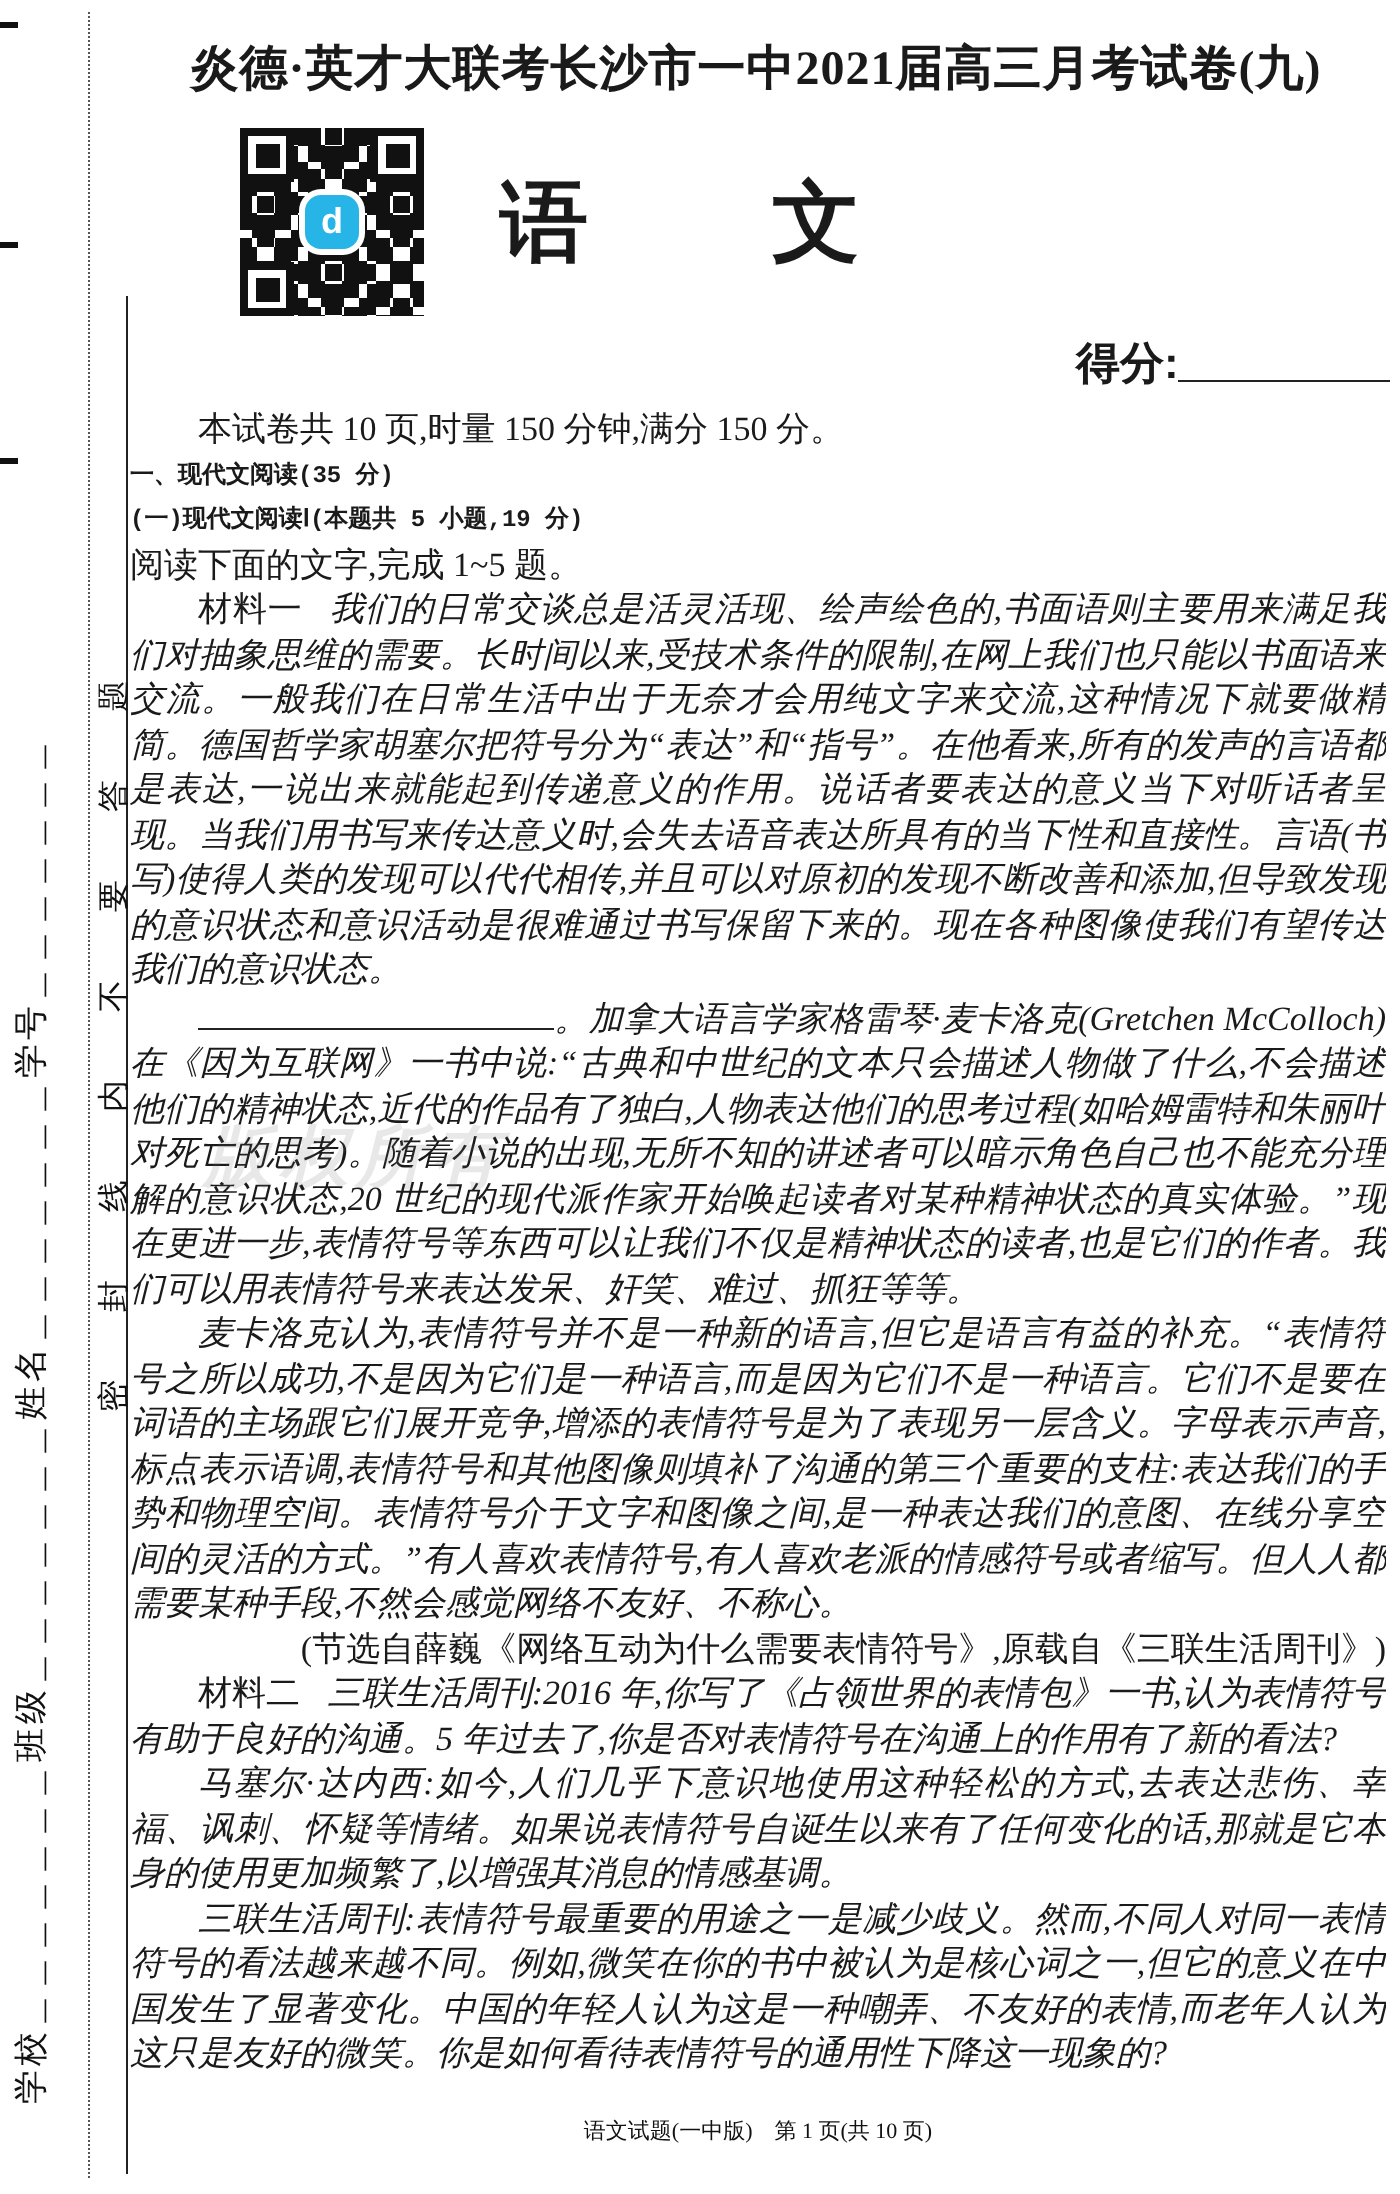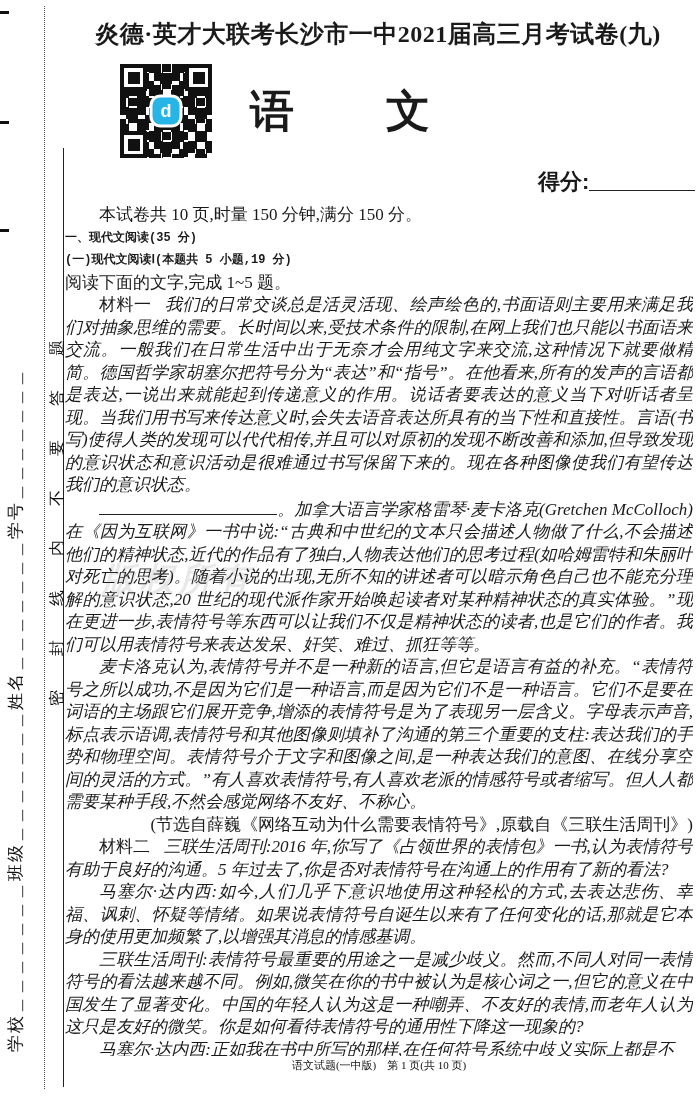--- a/index.html
+++ b/index.html
@@ -119,21 +119,20 @@
     <p class="material"><span class="blank-line"></span><span>。加拿大语言学家格雷琴·麦卡洛克(Gretchen McColloch)在《因为互联网》一书中说:“古典和中世纪的文本只会描述人物做了什么,不会描述他们的精神状态,近代的作品有了独白,人物表达他们的思考过程(如哈姆雷特和朱丽叶对死亡的思考)。随着小说的出现,无所不知的讲述者可以暗示角色自己也不能充分理解的意识状态,20 世纪的现代派作家开始唤起读者对某种精神状态的真实体验。”现在更进一步,表情符号等东西可以让我们不仅是精神状态的读者,也是它们的作者。我们可以用表情符号来表达发呆、奸笑、难过、抓狂等等。</span></p>
 
     <p class="material">麦卡洛克认为,表情符号并不是一种新的语言,但它是语言有益的补充。“表情符号之所以成功,不是因为它们是一种语言,而是因为它们不是一种语言。它们不是要在词语的主场跟它们展开竞争,增添的表情符号是为了表现另一层含义。字母表示声音,标点表示语调,表情符号和其他图像则填补了沟通的第三个重要的支柱:表达我们的手势和物理空间。表情符号介于文字和图像之间,是一种表达我们的意图、在线分享空间的灵活的方式。”有人喜欢表情符号,有人喜欢老派的情感符号或者缩写。但人人都需要某种手段,不然会感觉网络不友好、不称心。</p>
 
     <p class="material source">(节选自薛巍《网络互动为什么需要表情符号》,原载自《三联生活周刊》)</p>
 
     <p class="material"><span class="lead">材料二</span><span>三联生活周刊:2016 年,你写了《占领世界的表情包》一书,认为表情符号有助于良好的沟通。5 年过去了,你是否对表情符号在沟通上的作用有了新的看法?</span></p>
 
     <p class="material">马塞尔·达内西:如今,人们几乎下意识地使用这种轻松的方式,去表达悲伤、幸福、讽刺、怀疑等情绪。如果说表情符号自诞生以来有了任何变化的话,那就是它本身的使用更加频繁了,以增强其消息的情感基调。</p>
     <p class="material">三联生活周刊:表情符号最重要的用途之一是减少歧义。然而,不同人对同一表情符号的看法越来越不同。例如,微笑在你的书中被认为是核心词之一,但它的意义在中国发生了显著变化。中国的年轻人认为这是一种嘲弄、不友好的表情,而老年人认为这只是友好的微笑。你是如何看待表情符号的通用性下降这一现象的?</p>
-    <p class="material">马塞尔·达内西:正如我在书中所写的那样,在任何符号系统中歧义实际上都是不</p>
   </div>
 
   <div class="watermark">
     <div>版权所有</div>
   </div>
 
   <div class="page-footer">语文试题(一中版)　第 1 页(共 10 页)</div>
 
 </div>
 

